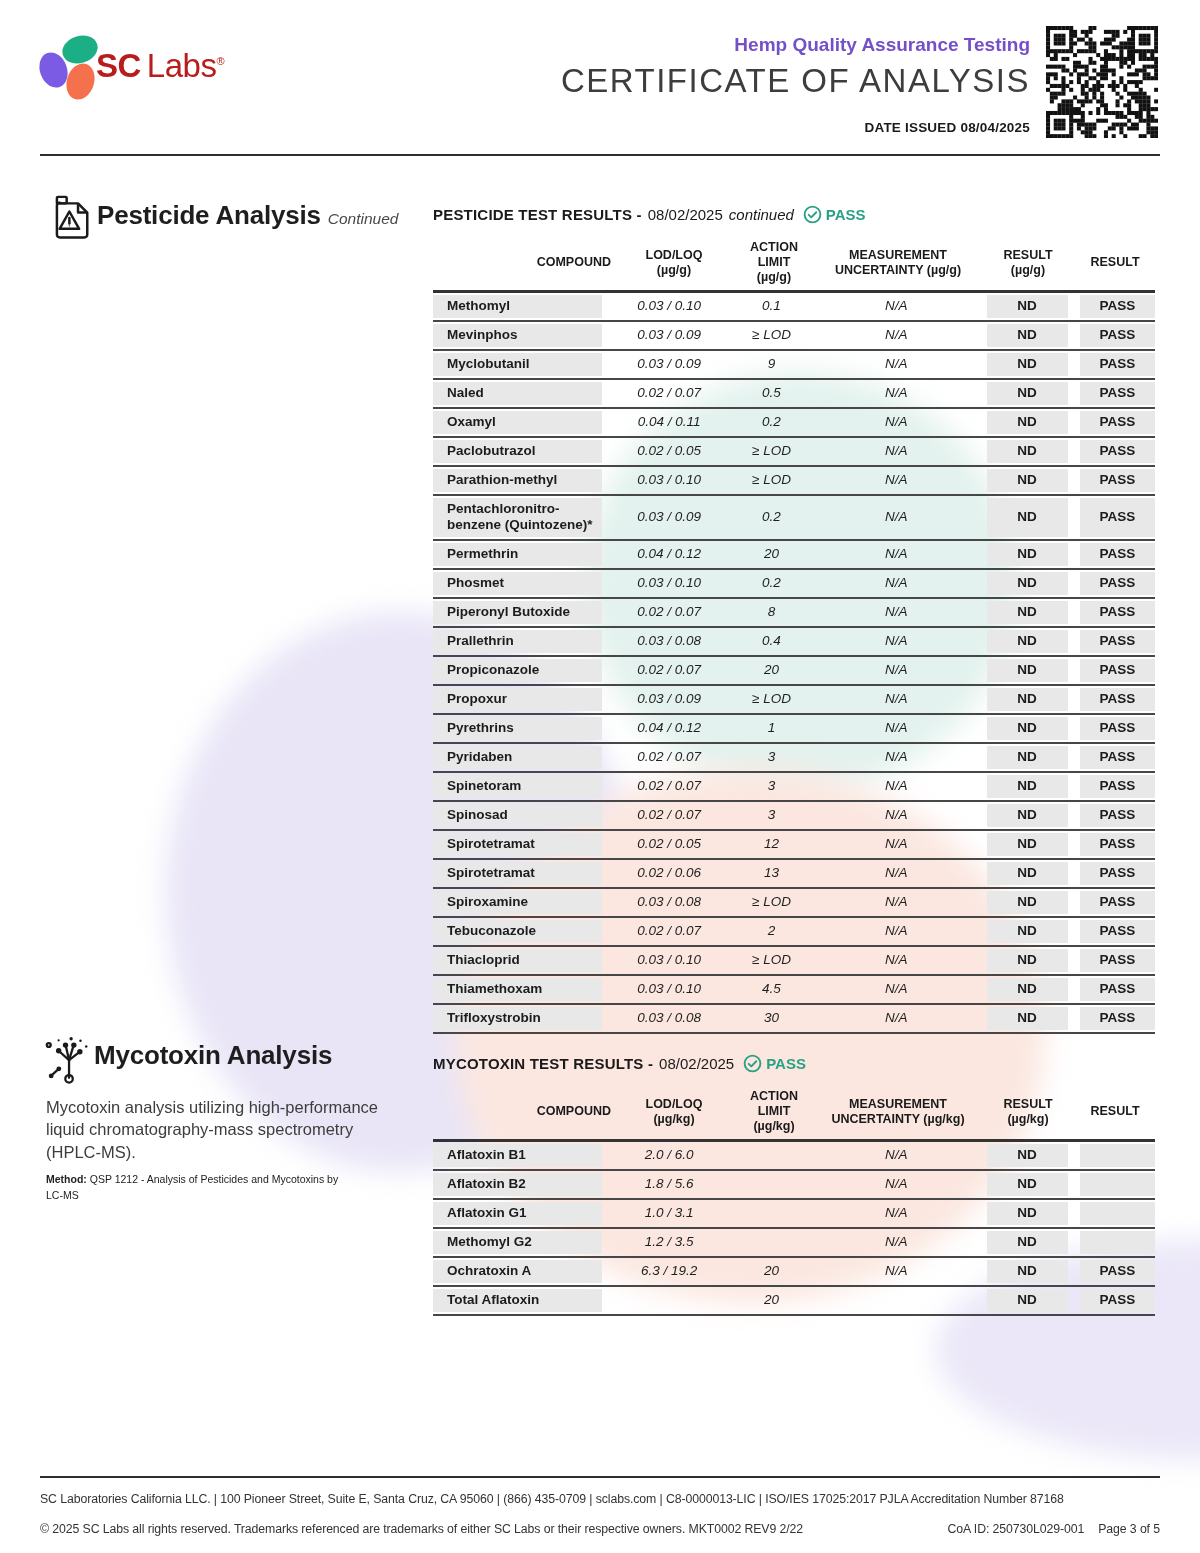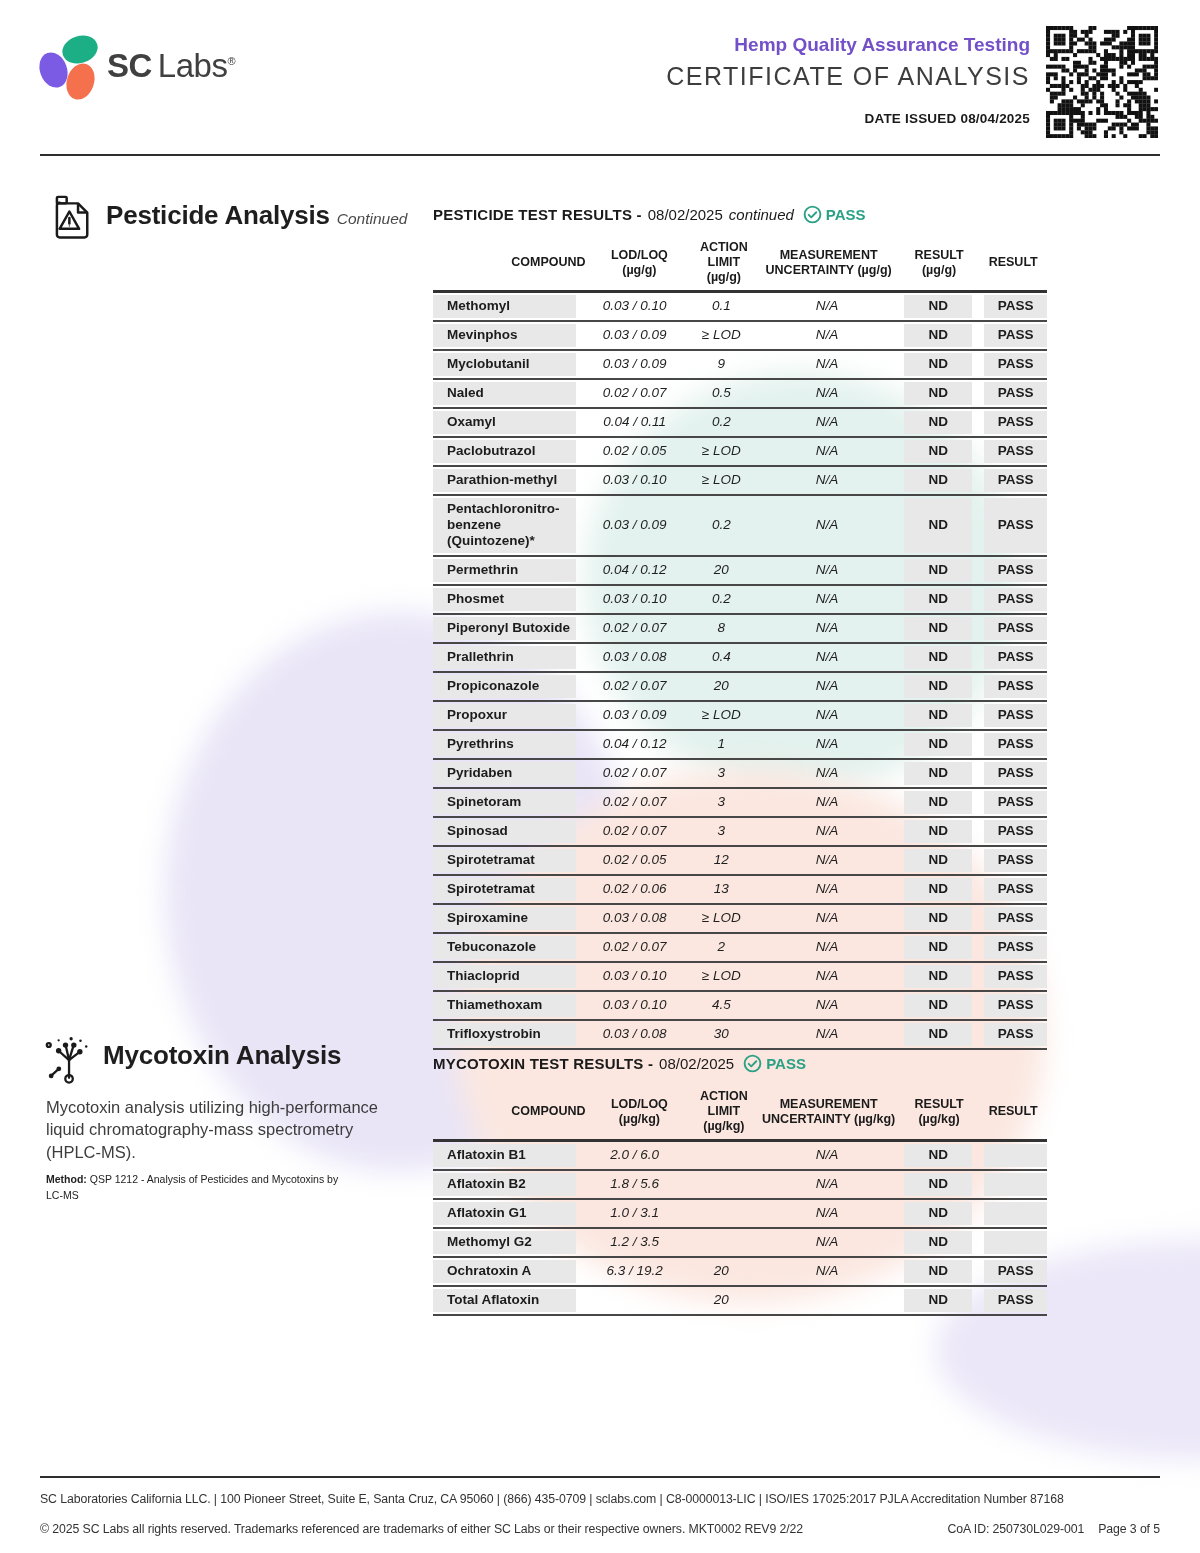--- a/index.html
+++ b/index.html
@@ -14,50 +14,50 @@
   .blob.lavender2{ left:935px; top:1240px; width:540px; height:220px; background:#ebe7f8; }
 
   .layer { position:relative; z-index:1; }
 
   
   .logo { position:absolute; left:40px; top:36px; height:64px; }
   .pebble { position:absolute; border-radius:50%; }
   .pebble.purple { left:0;  top:16px; width:27px; height:36px; transform:rotate(-20deg); background:#7b5be4; }
   .pebble.green  { left:22px; top:0;  width:36px; height:27px; transform:rotate(-18deg); background:#1caf85; }
   .pebble.orange { left:27px; top:27px; width:27px; height:37px; transform:rotate(18deg); background:#f5714e; }
-  .logo-text { position:absolute; left:67px; top:11px; font-size:33px; color:#404040; white-space:nowrap; letter-spacing:-.5px;text-align:right;}
+  .logo-text { position:absolute; left:56px; top:11px; font-size:33px; color:#b91c1c; white-space:nowrap; letter-spacing:-.5px;text-align:right;}
   .logo-text .b { font-weight:800; }
   .logo-text .l { font-weight:400; margin-left:6px; }
   .logo-text .r { font-size:11px; vertical-align:super; font-weight:400; }
 
   .header-right { position:absolute; left:560px; top:34px; width:470px; text-align:right; }
   .program { font-size:19px; font-weight:700; color:#7450c8; margin-bottom:6px; }
-  .coa-title { font-size:25px; font-weight:500; letter-spacing:1.5px; color:#3d3d3d; margin-bottom:20px; }
+  .coa-title { font-size:33px; font-weight:500; letter-spacing:1.5px; color:#3d3d3d; margin-bottom:20px; }
   .date-issued { font-size:13.5px; font-weight:700; color:#1a1a1a; letter-spacing:.2px; }
   .qr { position:absolute; left:1046px; top:26px; width:112px; height:112px; }
   .qr svg { width:100%; height:100%; }
 
   .rule { position:absolute; left:40px; width:1120px; height:2px; background:#2e2e2e; }
   .top-rule { top:154px; }
   .foot-rule { top:1476px; }
 
   
   .sec-head { position:absolute; display:flex; align-items:flex-start; }
   .sec-head.pest { left:45px; top:192px; }
   .sec-head.myco { left:42px; top:1032px; }
   .sec-icon { width:52px; height:52px; flex:0 0 auto; }
-  .sec-title { font-size:26px; font-weight:700; color:#1e1e1e; margin-left:9px; margin-top:8px; letter-spacing:-.2px;}
+  .sec-title { font-size:26px; font-weight:700; color:#1e1e1e; margin-left:0; margin-top:8px; letter-spacing:-.2px;}
   .sec-title .cont { font-size:15.5px; font-weight:400; font-style:italic; color:#4a4a4a; margin-left:7px; letter-spacing:0;}
 
   .myco-desc { position:absolute; left:46px; top:1096px; width:352px; font-size:16.5px; line-height:1.36; color:#3d3d3d; }
   .method-note { position:absolute; left:46px; top:1172px; width:300px; font-size:10.5px; line-height:1.5; color:#222; }
   .method-note .ml { font-weight:700; }
 
   
-  .tbl { position:absolute; left:433px; width:614px; }
+  .tbl { position:absolute; left:433px; width:722px; }
   .tbl.pest { top:205px; }
   .tbl.myco { top:1046px;margin-top:8px; }
 
   .tbl-title { font-size:15px; color:#1a1a1a; display:flex; align-items:center; white-space:nowrap; }
   .tbl-title .h { font-weight:700; letter-spacing:.2px; }
   .tbl-title .d { font-weight:400; margin-left:6px; }
   .tbl-title .n { font-weight:400; font-style:italic; margin-left:6px; }
   .pass-badge { display:inline-flex; align-items:center; margin-left:9px; color:#2aa185; font-weight:700; }
   .pass-badge svg { margin-right:4px; }
 

